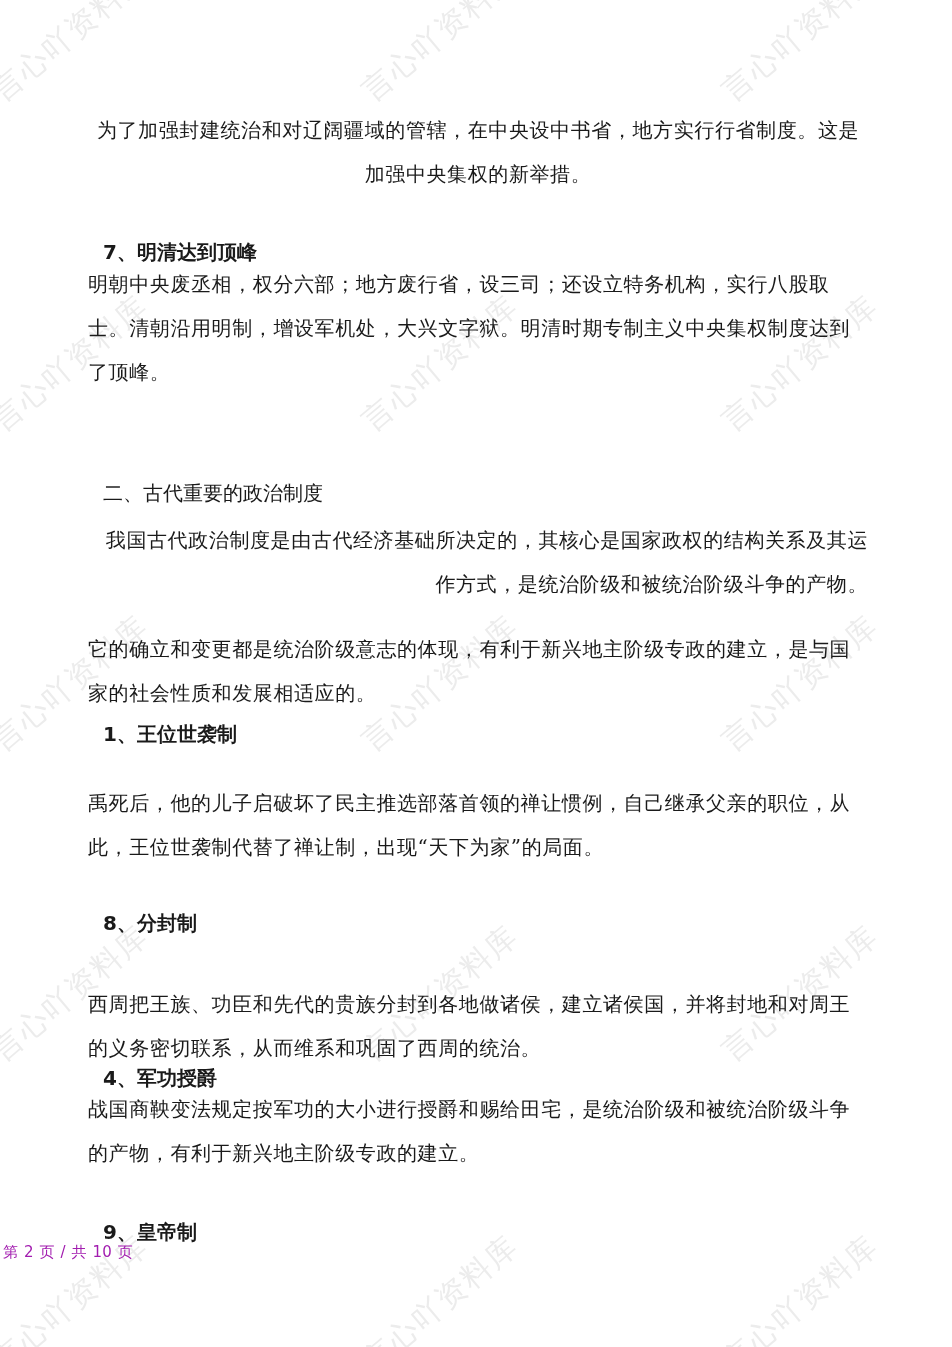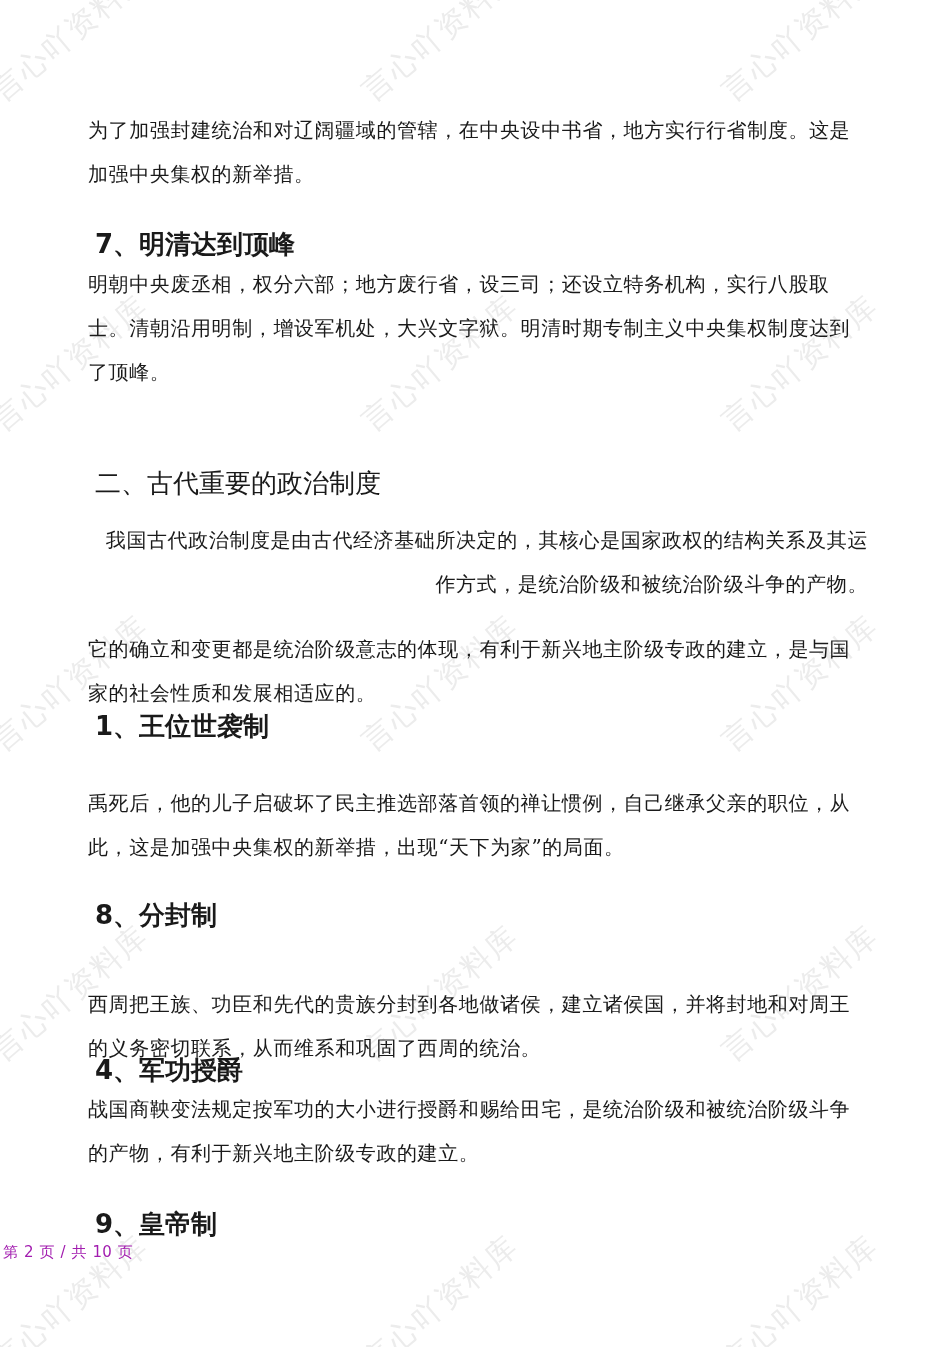--- a/index.html
+++ b/index.html
@@ -43,29 +43,29 @@
       left: 0;
       width: 780px;
       font-size: 20px;
       line-height: 44px;
       letter-spacing: 0.6px;
       margin: 0;
     }
     .heading {
       position: absolute;
       left: 0;
-      font-size: 26px;
+      font-size: 20px;
       line-height: 30px;
       font-weight: bold;
-      margin: 7px;
+      margin: 15px;
       font-family: "DejaVu Sans", sans-serif;
     }
     .heading.section {
       font-weight: normal;
-      font-family: Liberation Mono, monospace;
+      font-family: Liberation Serif, serif;
     }
     .footer {
       position: absolute;
       left: 0;
       right: 0;
       top: 1243px;
       font-size: 15px;
       color: #a21caf;
       font-family: "DejaVu Sans", sans-serif;
       z-index: 1;
@@ -87,31 +87,31 @@
   <div class="wm" style="left:740px; top:720px;">言心吖资料库</div>
   <div class="wm" style="left:10px; top:1030px;">言心吖资料库</div>
   <div class="wm" style="left:380px; top:1030px;">言心吖资料库</div>
   <div class="wm" style="left:740px; top:1030px;">言心吖资料库</div>
   <div class="wm" style="left:10px; top:1340px;">言心吖资料库</div>
   <div class="wm" style="left:380px; top:1340px;">言心吖资料库</div>
   <div class="wm" style="left:740px; top:1340px;">言心吖资料库</div>
 </div>
 
 <div class="page">
-  <p class="para" style="top:108px;">为了加强封建统治和对辽阔疆域的管辖，在中央设中书省，地方实行行省制度。这是加强中央集权的新举措。</p>
+  <p class="para" style="top:108px;text-align:center;">为了加强封建统治和对辽阔疆域的管辖，在中央设中书省，地方实行行省制度。这是加强中央集权的新举措。</p>
 
   <h3 class="heading" style="top:222px;">7、明清达到顶峰</h3>
   <p class="para" style="top:262px;">明朝中央废丞相，权分六部；地方废行省，设三司；还设立特务机构，实行八股取士。清朝沿用明制，增设军机处，大兴文字狱。明清时期专制主义中央集权制度达到了顶峰。</p>
 
   <h2 class="heading section" style="top:463px;">二、古代重要的政治制度</h2>
   <p class="para" style="top:518px;text-align:right;">我国古代政治制度是由古代经济基础所决定的，其核心是国家政权的结构关系及其运作方式，是统治阶级和被统治阶级斗争的产物。</p>
   <p class="para" style="top:627px;">它的确立和变更都是统治阶级意志的体现，有利于新兴地主阶级专政的建立，是与国家的社会性质和发展相适应的。</p>
 
   <h3 class="heading" style="top:704px;">1、王位世袭制</h3>
-  <p class="para" style="top:781px;">禹死后，他的儿子启破坏了民主推选部落首领的禅让惯例，自己继承父亲的职位，从此，这是加强中央集权的新举措，出现“天下为家”的局面。</p>
+  <p class="para" style="top:781px;">禹死后，他的儿子启破坏了民主推选部落首领的禅让惯例，自己继承父亲的职位，从此，王位世袭制代替了禅让制，出现“天下为家”的局面。</p>
 
   <h3 class="heading" style="top:893px;">8、分封制</h3>
   <p class="para" style="top:982px;">西周把王族、功臣和先代的贵族分封到各地做诸侯，建立诸侯国，并将封地和对周王的义务密切联系，从而维系和巩固了西周的统治。</p>
 
   <h3 class="heading" style="top:1048px;">4、军功授爵</h3>
   <p class="para" style="top:1087px;">战国商鞅变法规定按军功的大小进行授爵和赐给田宅，是统治阶级和被统治阶级斗争的产物，有利于新兴地主阶级专政的建立。</p>
 
   <h3 class="heading" style="top:1202px;">9、皇帝制</h3>
 </div>
 

